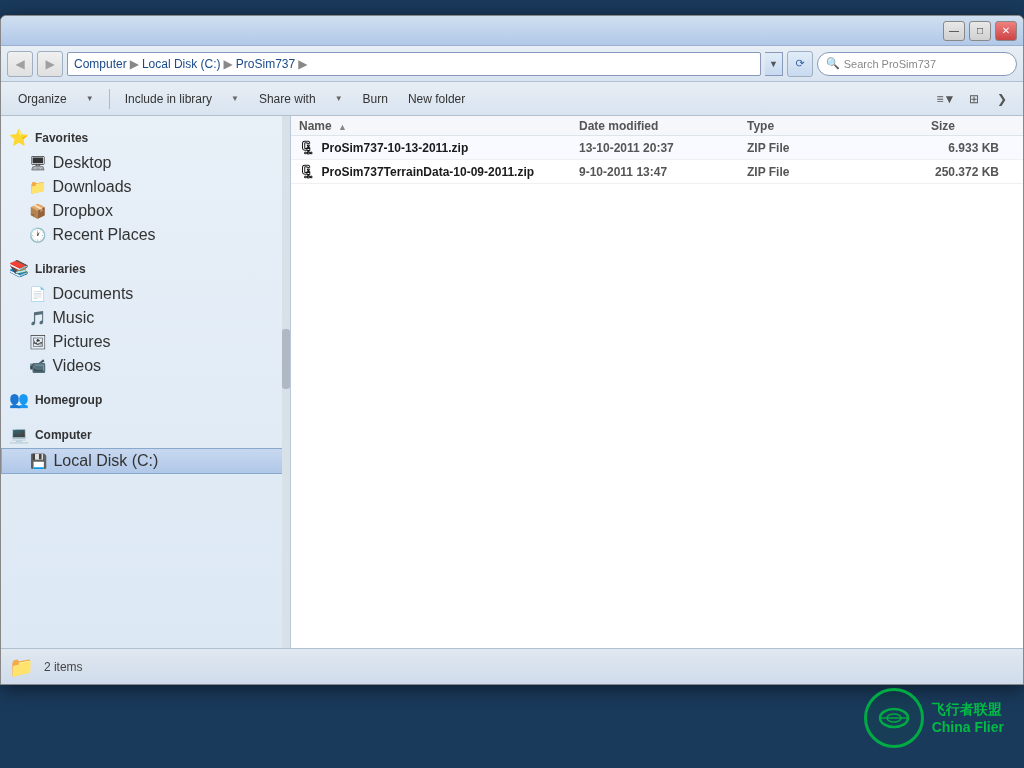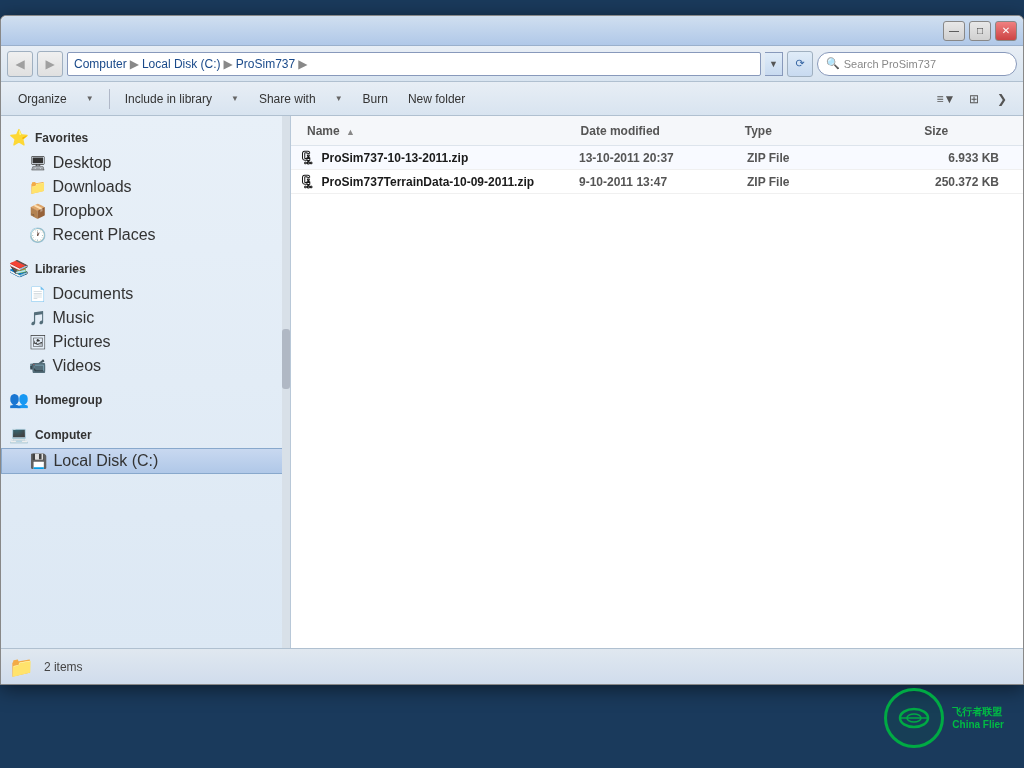--- a/index.html
+++ b/index.html
@@ -304,22 +304,22 @@
       flex: 1;
       background: white;
       display: flex;
       flex-direction: column;
       overflow: hidden;
     }
 
     .content-header {
       display: flex;
       align-items: center;
-      padding: 0 16px;
-      height: 30px;
+      padding: 0 8px;
+      height: 20px;
       background: #f5f7fa;
       border-bottom: 1px solid #dde4ec;
       font-size: 12px;
       color: #555;
     }
 
     .col-name { flex: 2; font-weight: 600; cursor: pointer; }
     .col-date { flex: 1.2; font-weight: 600; cursor: pointer; }
     .col-type { flex: 1; font-weight: 600; cursor: pointer; }
     .col-size { flex: 0.8; font-weight: 600; cursor: pointer; text-align: center; padding-right: 16px; }
@@ -396,21 +396,21 @@
       border: 3px solid #00aa44;
       border-radius: 50%;
       display: flex;
       align-items: center;
       justify-content: center;
       background: rgba(0, 100, 40, 0.1);
     }
 
     .watermark-text {
       color: #00bb44;
-      font-size: 10px;
+      font-size: 14px;
       font-weight: bold;
       line-height: 1.3;
     }
   </style>
 </head>
 <body>
 
 <div class="window">
 
   <div class="title-bar">

